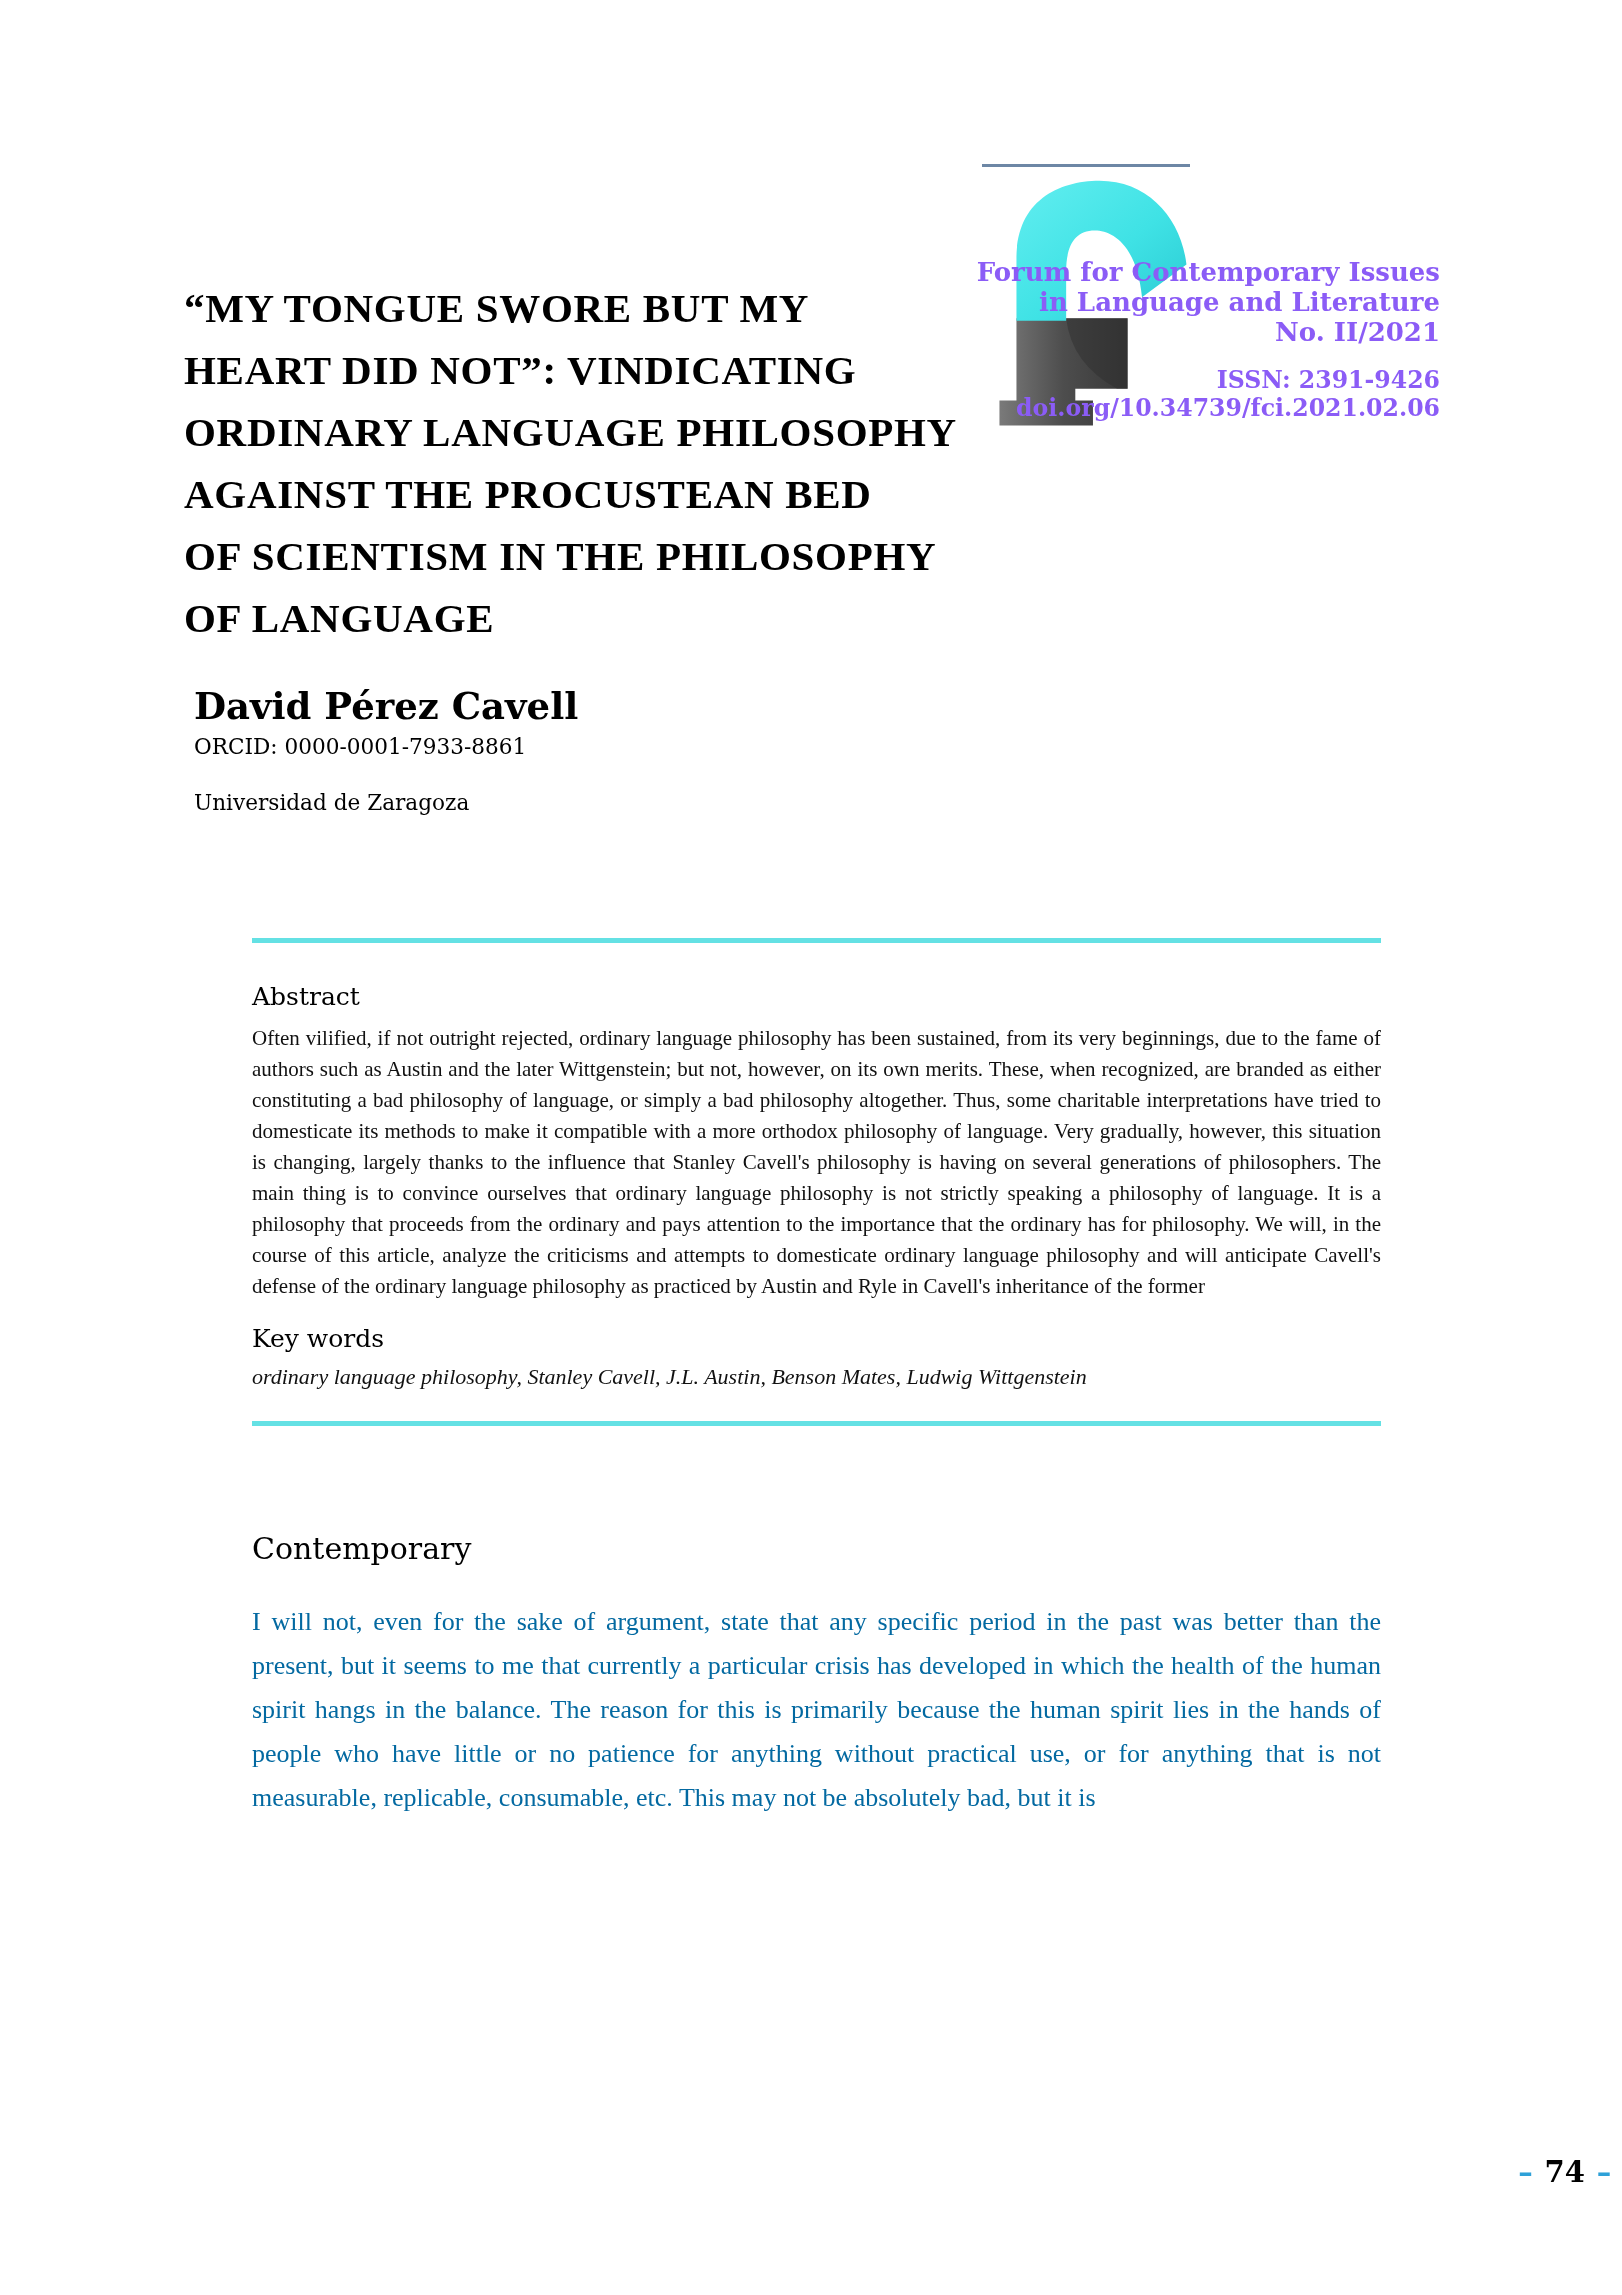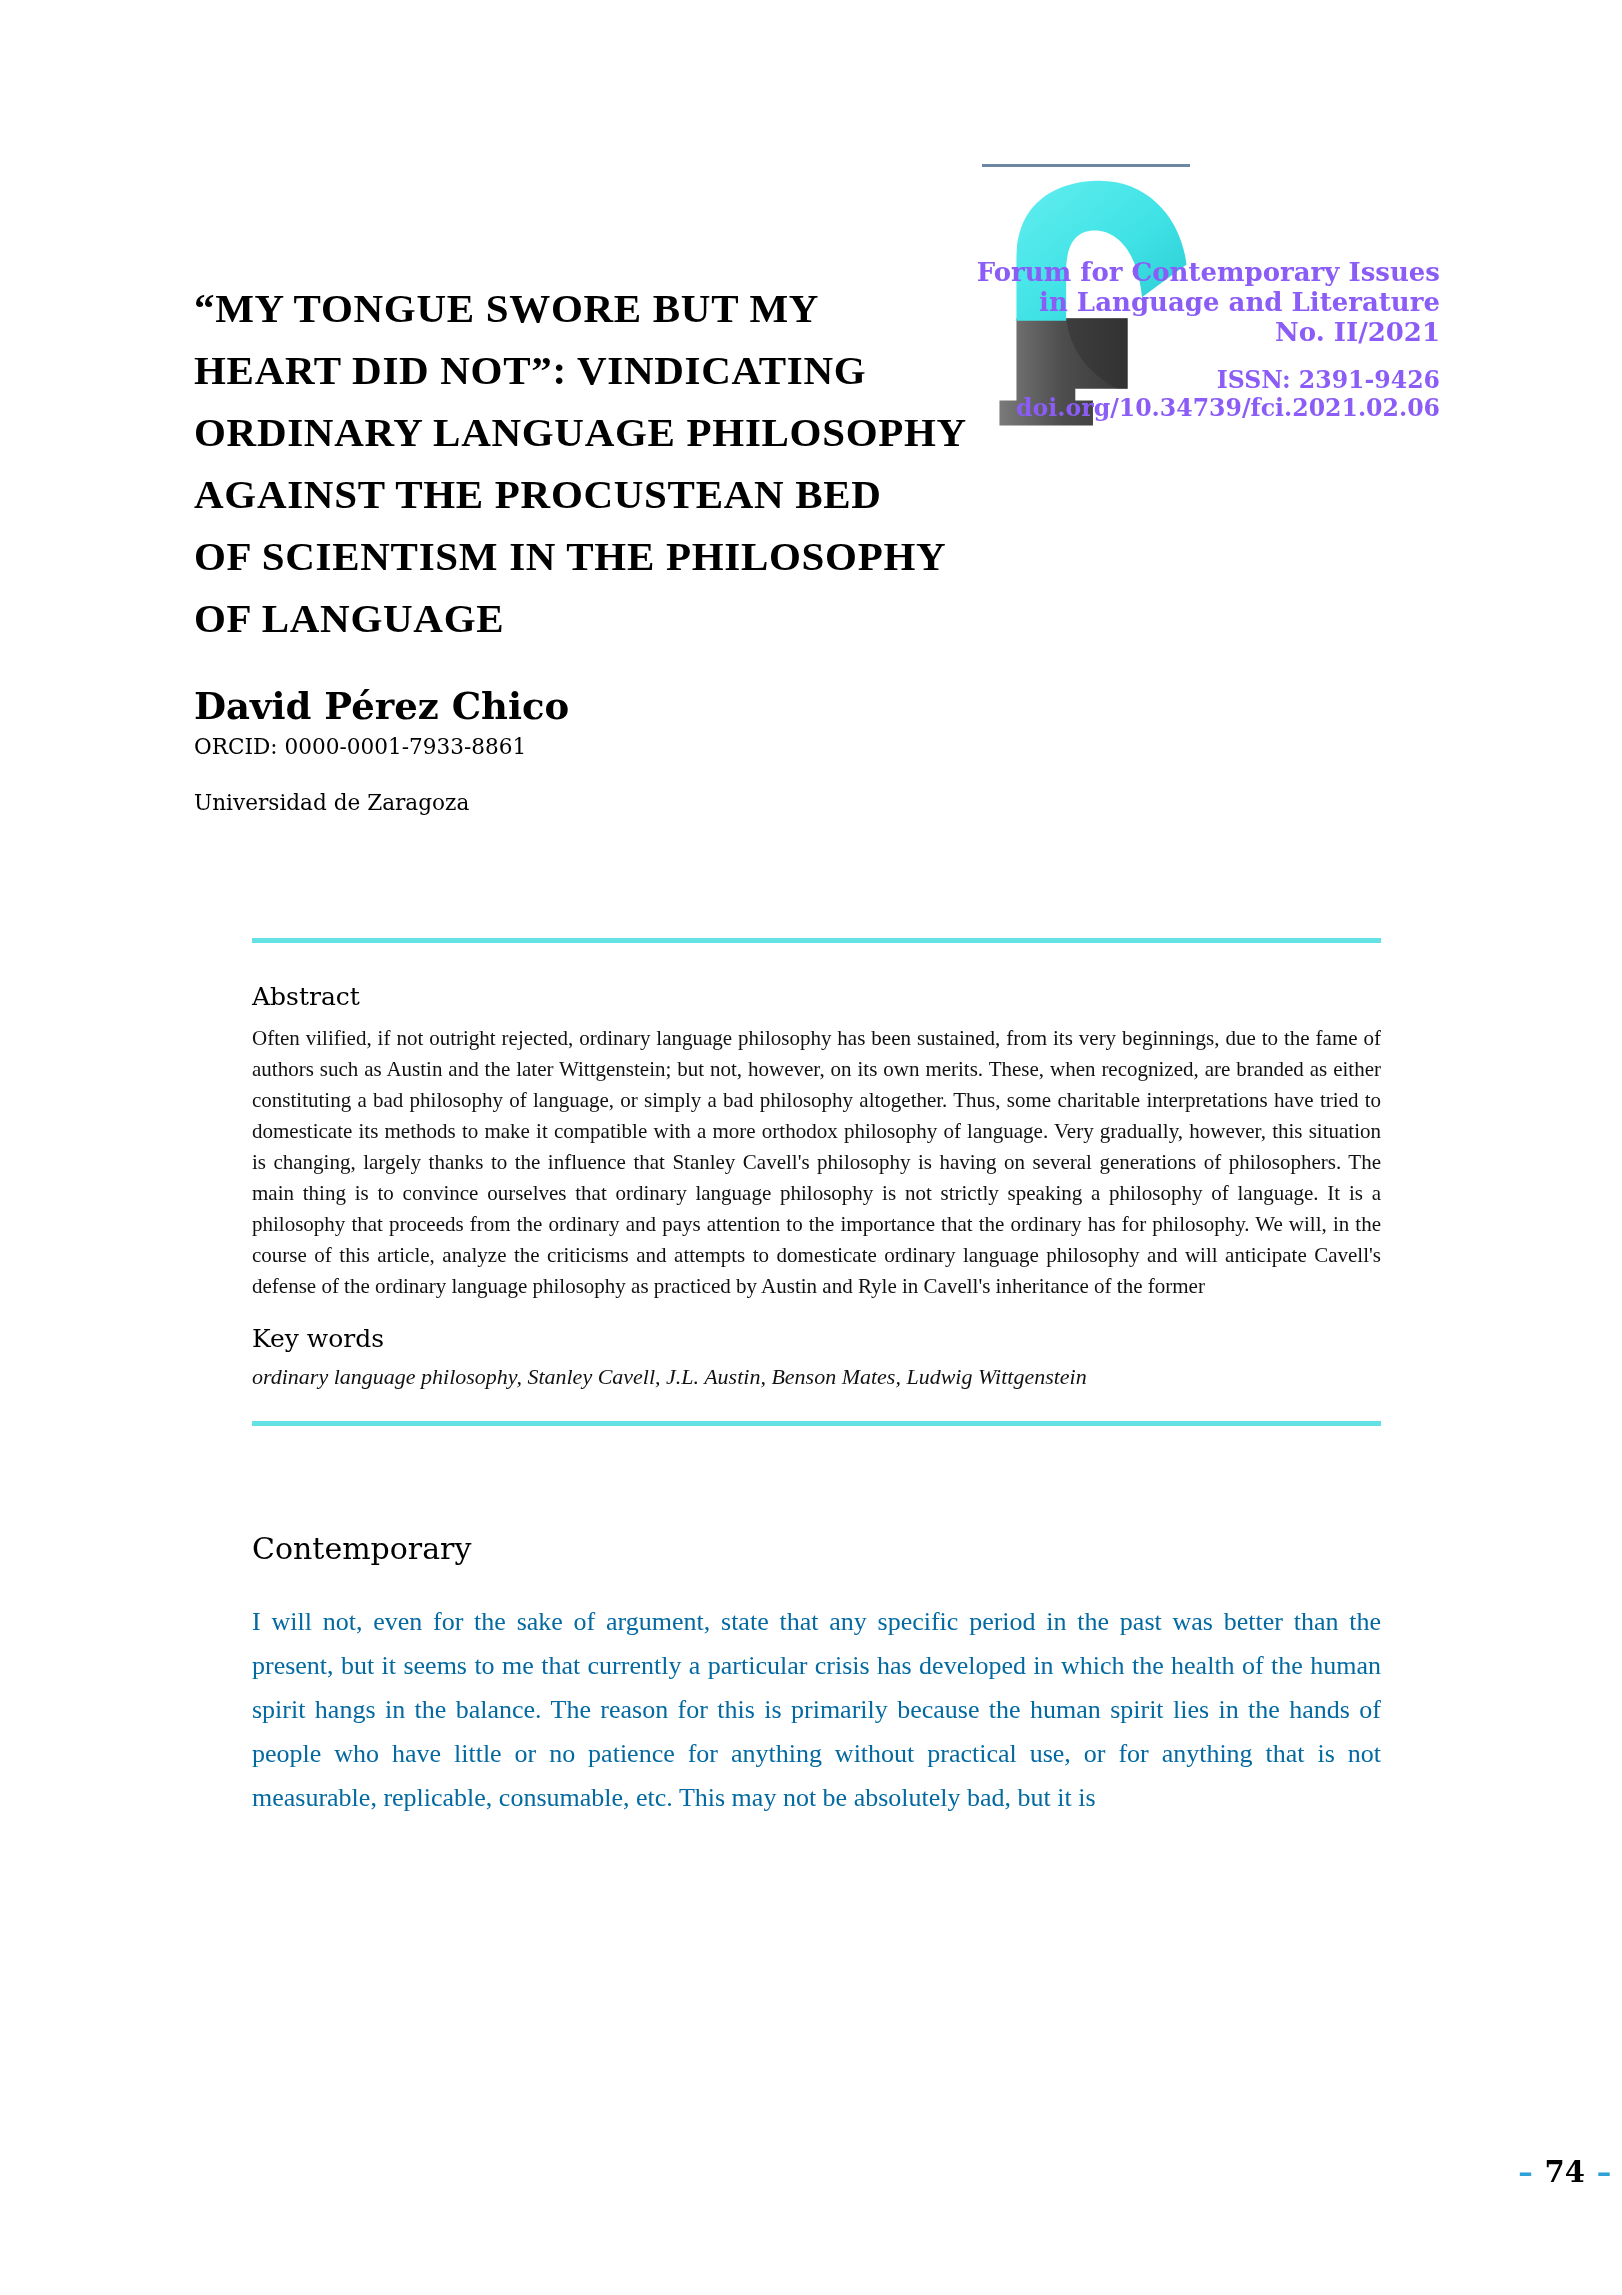--- a/index.html
+++ b/index.html
@@ -20,21 +20,21 @@
   .journal-block{
     position:absolute;top:257px;right:183px;width:497px;
     text-align:right;
     font-family:"DejaVu Serif",serif;font-weight:bold;
     font-size:26px;line-height:30px;color:#8b5cf6;
   }
   .journal-block .issue-row{margin-bottom:20px;}
   .journal-block .meta-row{font-size:23.6px;line-height:27.5px;font-weight:bold;}
   
   .title{
-    position:absolute;left:194px;top:250px;width:779px;
+    position:absolute;left:184px;top:250px;width:779px;
     font-family:"Liberation Serif",serif;font-weight:bold;
     font-size:41px;line-height:62px;color:#000;
     letter-spacing:0.7px;
   }
   .title span{display:block;white-space:nowrap;}
   
   .author-block{position:absolute;left:194px;top:686px;width:785px;}
   .author-name{
     font-family:"DejaVu Serif",serif;font-weight:bold;
     font-size:37px;line-height:41px;color:#000;
@@ -121,21 +121,21 @@
   <h1 class="title">
     <span>“MY TONGUE SWORE BUT MY</span>
     <span>HEART DID NOT”: VINDICATING</span>
     <span>ORDINARY LANGUAGE PHILOSOPHY</span>
     <span>AGAINST THE PROCUSTEAN BED</span>
     <span>OF SCIENTISM IN THE PHILOSOPHY</span>
     <span>OF LANGUAGE</span>
   </h1>
 
   <div class="author-block">
-    <div class="author-name">David Pérez Chico</div>
+    <div class="author-name">David Pérez Cavell</div>
     <div class="author-orcid">ORCID: 0000-0001-7933-8861</div>
     <div class="author-affiliation">Universidad de Zaragoza</div>
   </div>
 
   <div class="content">
     <div class="rule"></div>
 
     <h2 class="abstract-heading">Abstract</h2>
     <p class="abstract-text">Often vilified, if not outright rejected, ordinary language philosophy has been sustained, from its very beginnings, due to the fame of authors such as Austin and the later Wittgenstein; but not, however, on its own merits. These, when recognized, are branded as either constituting a bad philosophy of language, or simply a bad philosophy altogether. Thus, some charitable interpretations have tried to domesticate its methods to make it compatible with a more orthodox philosophy of language. Very gradually, however, this situation is changing, largely thanks to the influence that Stanley Cavell's philosophy is having on several generations of philosophers. The main thing is to convince ourselves that ordinary language philosophy is not strictly speaking a philosophy of language. It is a philosophy that proceeds from the ordinary and pays attention to the importance that the ordinary has for philosophy. We will, in the course of this article, analyze the criticisms and attempts to domesticate ordinary language philosophy and will anticipate Cavell's defense of the ordinary language philosophy as practiced by Austin and Ryle in Cavell's inheritance of the former</p>
 

